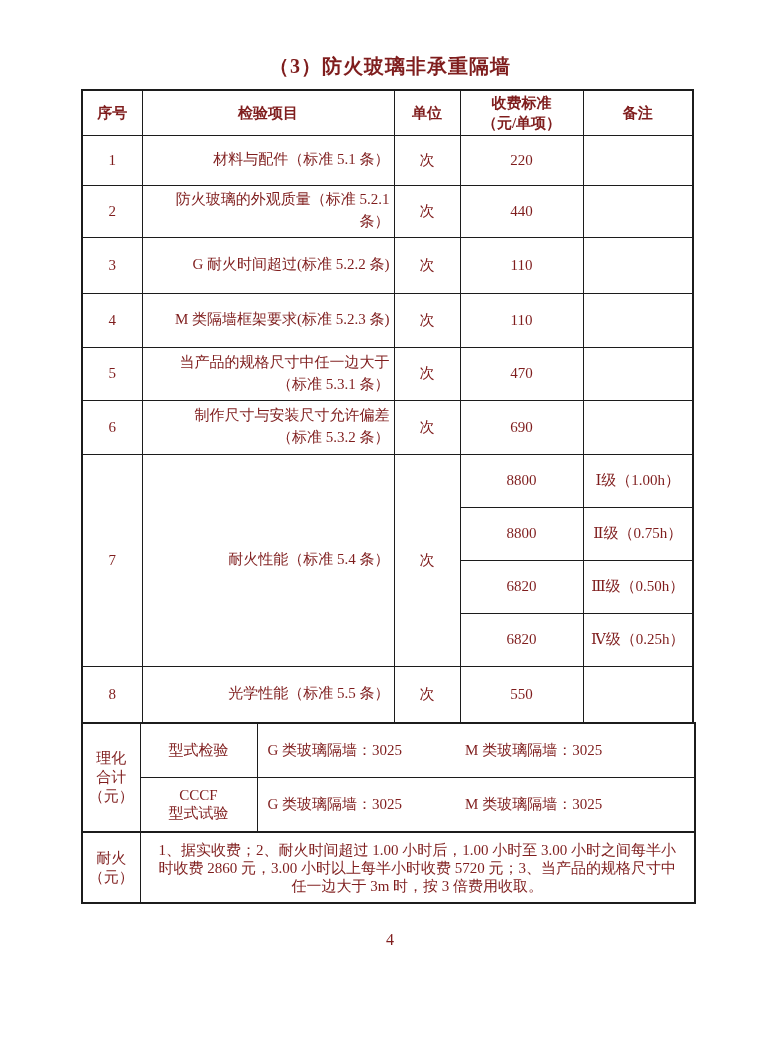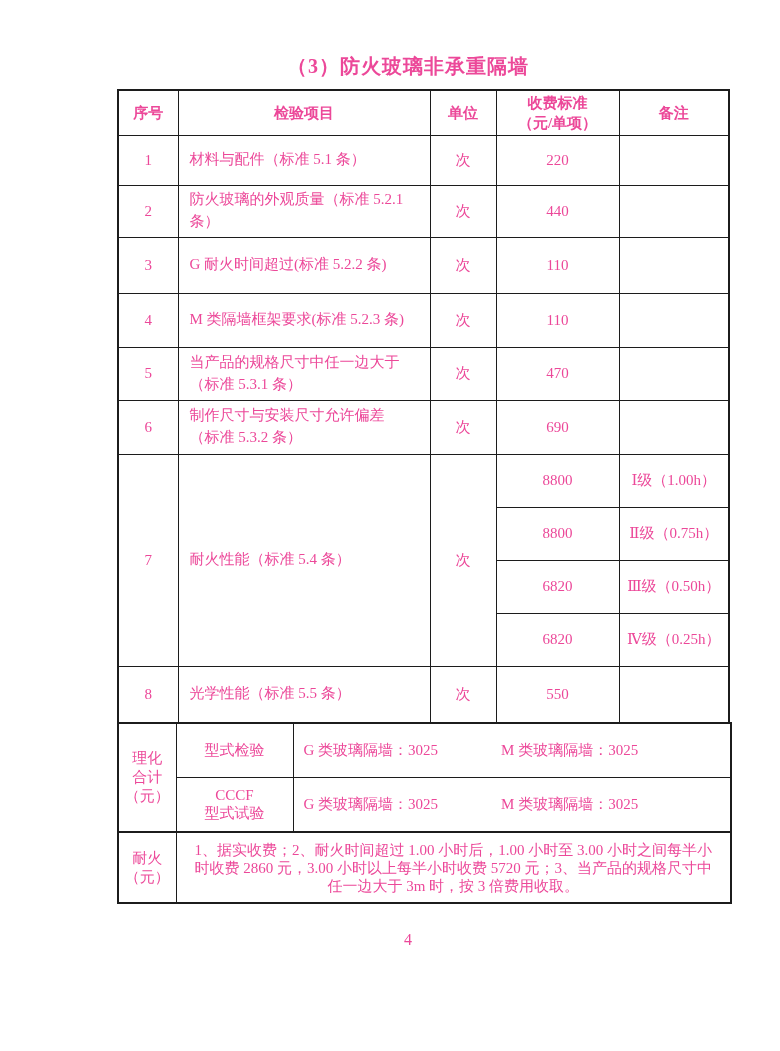--- a/index.html
+++ b/index.html
@@ -2,24 +2,23 @@
 <html><head>
 <meta charset="utf-8">
 <style>
   * { margin: 0; padding: 0; box-sizing: border-box; }
   html, body { background: #ffffff; }
   .page {
     position: relative;
     width: 780px;
     height: 1051px;
     background: #ffffff;
-    color: #ec4899;
+    color: #7f1d1d;
     font-family: "Liberation Serif", "DejaVu Serif", serif;
     overflow: hidden;
-    padding-left: 36px;
   }
   .doc-title {
     padding-top: 53px;
     text-align: center;
     font-size: 20px;
     font-weight: bold;
     letter-spacing: 1px;
   }
   .standard-line {
     margin: 26px 0 0 82px;
@@ -37,21 +36,21 @@
   th, td {
     border: 1px solid #1c1c1c;
     vertical-align: middle;
     text-align: center;
     white-space: pre-line;
     overflow: hidden;
   }
   table { border: 2px solid #1c1c1c; }
   th { font-weight: bold; line-height: 1.35; }
   td.item-cell {
-    text-align: left;
+    text-align: right;
     padding-left: 11px;
     padding-right: 4px;
     line-height: 1.45;
   }
   .hdr-row   { height: 45px; }
   .r1 { height: 50px; } .r2 { height: 52px; } .r3 { height: 56px; }
   .r4 { height: 54px; } .r5 { height: 53px; } .r6 { height: 54px; }
   .sub-row { height: 53px; }
   .r8 { height: 57px; }
   .sum-r1 { height: 46px; }

